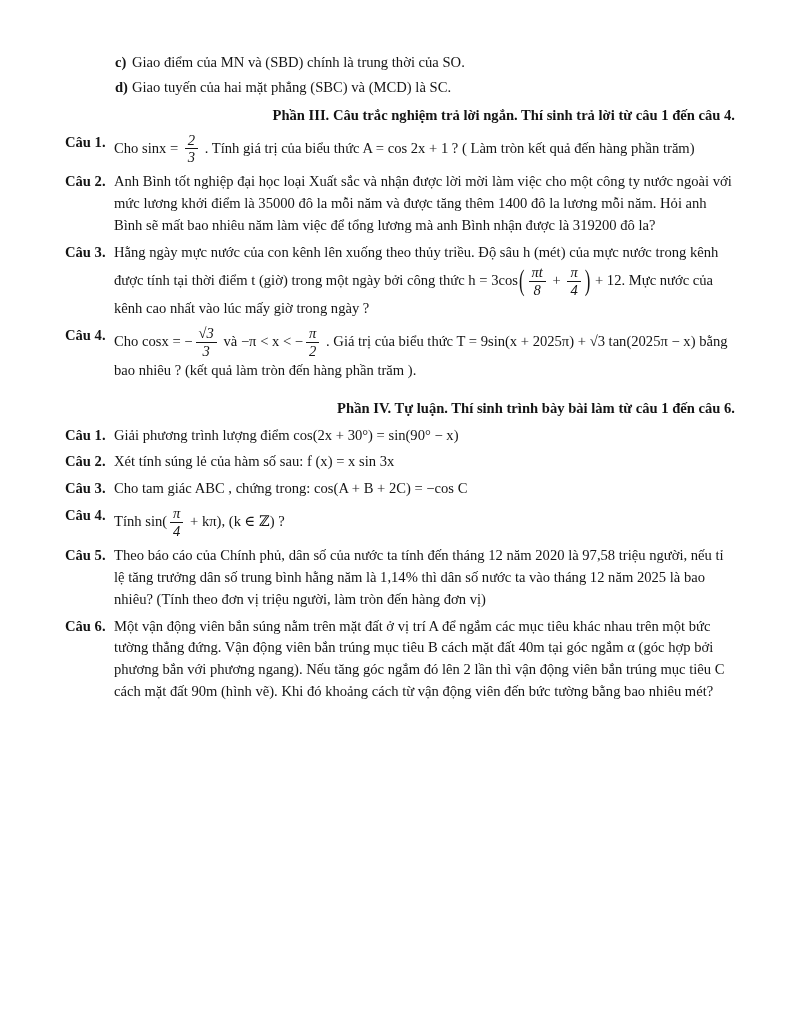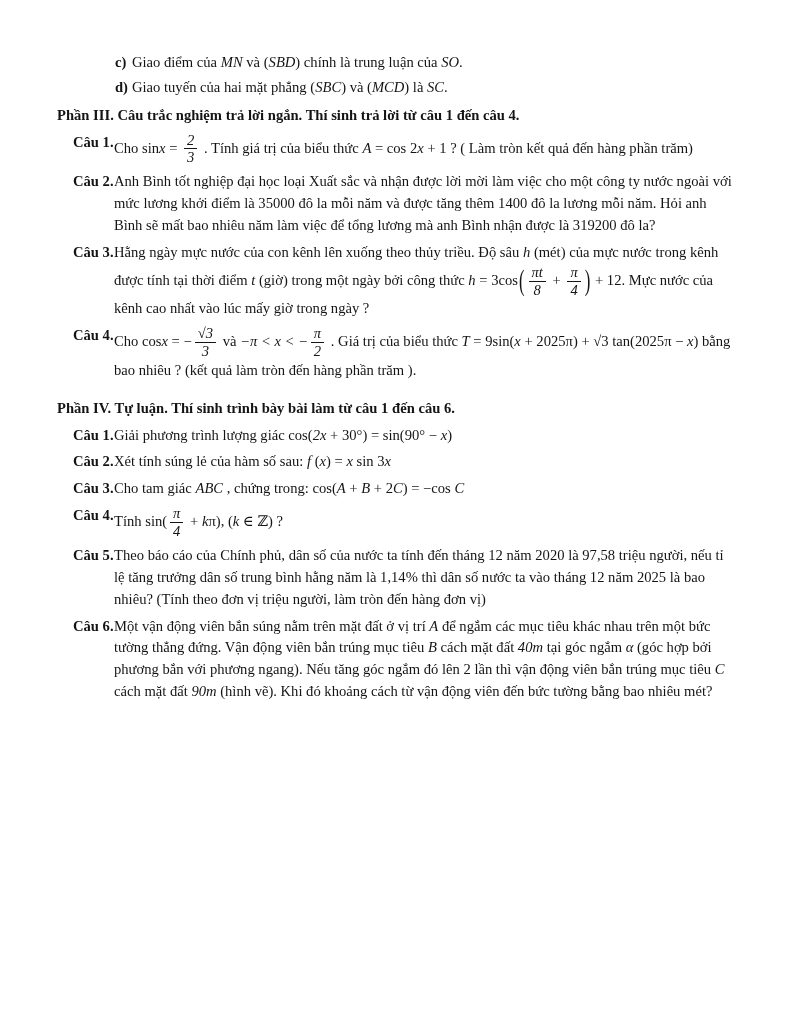--- a/index.html
+++ b/index.html
@@ -4,53 +4,53 @@
 <style>
   html,body{margin:0;padding:0;background:#e8e8e8;}
   .page{
     width:792px;height:1024px;background:#ffffff;margin:0 auto;
     box-sizing:border-box;padding:52px 57px 0 57px;
     font-family:"Liberation Serif","DejaVu Serif",serif;
     font-size:14.6px;color:#141414;line-height:1.5;
     overflow:hidden;
   }
   .item{position:relative;padding-left:57px;margin-bottom:5px;}
-  .item .label{position:absolute;left:16px;top:0;font-weight:bold;white-space:nowrap;}
+  .item .label{position:absolute;left:8px;top:0;font-weight:bold;white-space:nowrap;}
   .item.sub{padding-left:75px;margin-bottom:3px;}
   .item.sub .label{left:58px;}
-  .item.heading{padding-left:0;font-weight:bold;margin:6px 0 5px 0;}
+  .item.heading{padding-left:0;font-weight:bold;margin:6px 0 5px 0;text-align:right;}
   .item.heading.gap-top{margin-top:16px;}
   .t{font-style:normal;text-align:center;}
-  .m{font-style:italic;}
+  .m{}
   .i{}
   .b{font-weight:bold;}
   .frac{
     display:inline-block;vertical-align:middle;text-align:center;
     padding:0 3px;font-style:italic;line-height:1.15;
   }
   .frac .num,.frac .den{display:block;padding:0 3px;}
   .frac .den{border-top:1.2px solid #141414;}
   .bigparen{
     display:inline-block;transform:scaleY(1.75);
     vertical-align:middle;font-size:1.15em;padding:0 1px;font-style:normal;
   }
 </style>
 </head>
 <body>
 
 <div class="page">
   <div>
-      <div class="item sub"><span class="label">c)</span><span class="t">Giao điểm của </span><span class="m">MN</span><span class="t">  và (</span><span class="m">SBD</span><span class="t">) chính là  trung luận của </span><span class="m">SO</span><span class="t">.</span></div>
+      <div class="item sub"><span class="label">c)</span><span class="t">Giao điểm của </span><span class="m">MN</span><span class="t">  và (</span><span class="m">SBD</span><span class="t">) chính là  trung thời của </span><span class="m">SO</span><span class="t">.</span></div>
       <div class="item sub"><span class="label">d)</span><span class="t">Giao tuyến của hai mặt phẳng (</span><span class="m">SBC</span><span class="t">) và (</span><span class="m">MCD</span><span class="t">) là </span><span class="m">SC</span><span class="t">.</span></div>
       <div class="item heading"><span class="b">Phần III. Câu trắc nghiệm trả lời ngắn. Thí sinh trả lời từ câu 1 đến câu 4.</span></div>
       <div class="item"><span class="label">Câu 1.</span><span class="t">Cho sin</span><span class="m">x</span><span class="t"> = </span><span class="frac"><span class="num">2</span><span class="den">3</span></span><span class="t"> . Tính giá trị của biểu thức  </span><span class="m">A</span><span class="t"> = cos 2</span><span class="m">x</span><span class="t"> + 1  ? </span><span class="i">( Làm tròn kết quả đến hàng phần trăm)</span></div>
       <div class="item"><span class="label">Câu 2.</span><span class="t">Anh Bình tốt nghiệp đại học loại Xuất sắc và nhận được lời mời làm việc cho một công ty nước ngoài với mức lương khởi điểm là 35000 đô la mỗi năm và được tăng thêm 1400 đô la lương mỗi năm. Hỏi anh Bình sẽ mất bao nhiêu năm làm việc để tổng lương mà anh Bình nhận được là 319200 đô la?</span></div>
       <div class="item"><span class="label">Câu 3.</span><span class="t">Hằng ngày mực nước của con kênh lên xuống theo thủy triều. Độ sâu </span><span class="m">h</span><span class="t">  (mét) của mực nước trong kênh được tính tại thời điểm </span><span class="m">t</span><span class="t">  (giờ) trong một ngày bởi công thức  </span><span class="m">h</span><span class="t"> = 3cos</span><span class="bigparen">(</span><span class="frac"><span class="num">πt</span><span class="den">8</span></span><span class="t"> + </span><span class="frac"><span class="num">π</span><span class="den">4</span></span><span class="bigparen">)</span><span class="t"> + 12.  Mực nước của kênh cao nhất vào lúc mấy giờ trong ngày ?</span></div>
       <div class="item"><span class="label">Câu 4.</span><span class="t">Cho  cos</span><span class="m">x</span><span class="t"> = −</span><span class="frac"><span class="num">√3</span><span class="den">3</span></span><span class="t">  và  </span><span class="m">−π &lt; x &lt; −</span><span class="frac"><span class="num">π</span><span class="den">2</span></span><span class="t"> . Giá trị của biểu thức  </span><span class="m">T</span><span class="t"> = 9sin(</span><span class="m">x</span><span class="t"> + 2025π) + √3 tan(2025π − </span><span class="m">x</span><span class="t">) bằng bao nhiêu ? </span><span class="i">(kết quả làm tròn đến hàng phần trăm ).</span></div>
       <div class="item heading gap-top"><span class="b">Phần IV. Tự luận. Thí sinh trình bày bài làm từ câu 1 đến câu 6.</span></div>
-      <div class="item"><span class="label">Câu 1.</span><span class="t">Giải phương trình lượng giác  cos(</span><span class="m">2x</span><span class="t"> + 30°</span><span class="t">) = sin(</span><span class="t">90° − </span><span class="m">x</span><span class="t">)</span></div>
+      <div class="item"><span class="label">Câu 1.</span><span class="t">Giải phương trình lượng điểm  cos(</span><span class="m">2x</span><span class="t"> + 30°</span><span class="t">) = sin(</span><span class="t">90° − </span><span class="m">x</span><span class="t">)</span></div>
       <div class="item"><span class="label">Câu 2.</span><span class="t">Xét tính súng lẻ của hàm số sau:    </span><span class="m">f</span><span class="t"> (</span><span class="m">x</span><span class="t">) = </span><span class="m">x</span><span class="t"> sin 3</span><span class="m">x</span></div>
       <div class="item"><span class="label">Câu 3.</span><span class="t">Cho tam giác  </span><span class="m">ABC</span><span class="t"> , chứng trong:   cos(</span><span class="m">A</span><span class="t"> + </span><span class="m">B</span><span class="t"> + 2</span><span class="m">C</span><span class="t">) = −cos </span><span class="m">C</span></div>
       <div class="item"><span class="label">Câu 4.</span><span class="t">Tính  sin(</span><span class="frac"><span class="num">π</span><span class="den">4</span></span><span class="t"> + </span><span class="m">k</span><span class="t">π), (</span><span class="m">k</span><span class="t"> ∈ ℤ) ?</span></div>
       <div class="item"><span class="label">Câu 5.</span><span class="t">Theo báo cáo của Chính phủ, dân số của nước ta tính đến tháng 12 năm 2020 là 97,58 triệu người, nếu tỉ lệ tăng trưởng dân số trung bình hằng năm là 1,14%  thì dân số nước ta vào tháng 12 năm 2025 là bao nhiêu? </span><span class="i">(Tính theo đơn vị triệu người, làm tròn đến hàng đơn vị)</span></div>
       <div class="item"><span class="label">Câu 6.</span><span class="t">Một vận động viên bắn súng nằm trên mặt đất ở vị trí  </span><span class="m">A</span><span class="t">  để ngắm các mục tiêu khác nhau trên một bức tường thẳng đứng. Vận động viên bắn trúng mục tiêu  </span><span class="m">B</span><span class="t">  cách mặt đất  </span><span class="m">40m</span><span class="t">   tại góc ngắm  </span><span class="m">α</span><span class="t">  (góc hợp bởi phương bắn với phương ngang). Nếu tăng góc ngắm đó lên  2  lần thì vận động viên bắn trúng mục tiêu  </span><span class="m">C</span><span class="t">  cách mặt đất  </span><span class="m">90m</span><span class="t">  (hình vẽ). Khi đó khoảng cách từ vận động viên đến bức tường bằng bao nhiêu mét?</span></div>
     </div>
 </div>
 
 </body></html>

